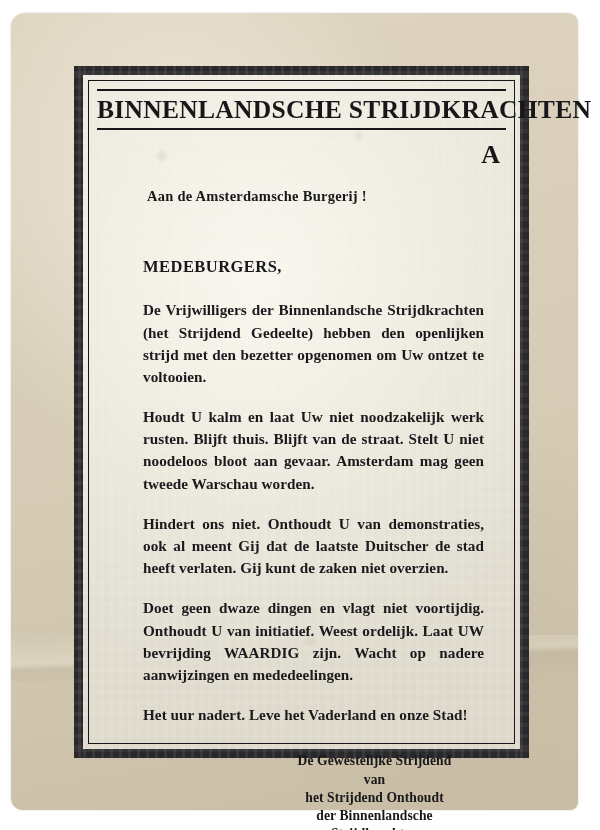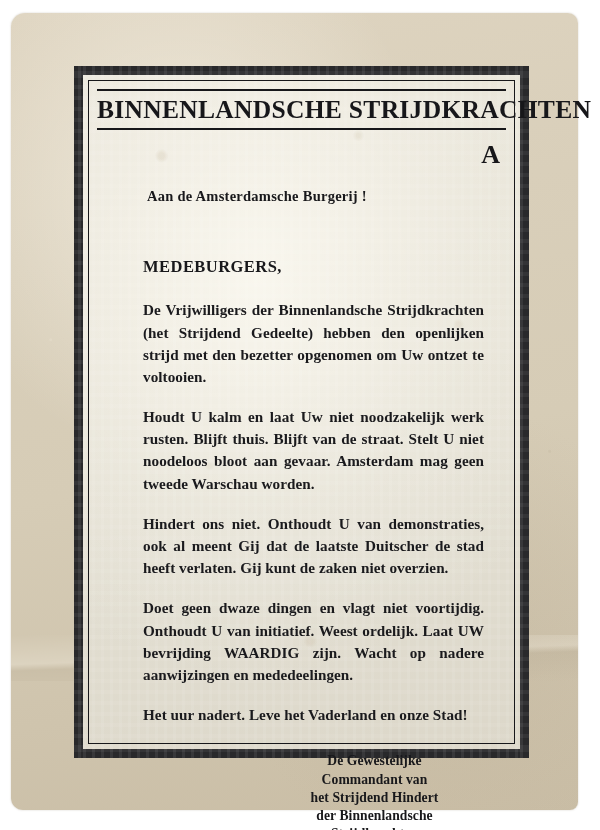--- a/index.html
+++ b/index.html
@@ -253,22 +253,22 @@
 
           <p class="para">Houdt U kalm en laat Uw niet noodzakelijk werk rusten. Blijft thuis. Blijft van de straat. Stelt U niet noodeloos bloot aan gevaar. Amsterdam mag geen tweede Warschau worden.</p>
 
           <p class="para">Hindert ons niet. Onthoudt U van demonstraties, ook al meent Gij dat de laatste Duitscher de stad heeft verlaten. Gij kunt de zaken niet overzien.</p>
 
           <p class="para">Doet geen dwaze dingen en vlagt niet voortijdig. Onthoudt U van initiatief. Weest ordelijk. Laat UW bevrijding WAARDIG zijn. Wacht op nadere aanwijzingen en mededeelingen.</p>
 
           <p class="para last">Het uur nadert. Leve het Vaderland en onze Stad!</p>
 
           <div class="signature">
-            <div class="sig-line sig-1">De Gewestelijke Commandant van</div>
-            <div class="sig-line sig-2">het Strijdend Hindert</div>
+            <div class="sig-line sig-1">De Gewestelijke Strijdend van</div>
+            <div class="sig-line sig-2">het Strijdend Onthoudt</div>
             <div class="sig-line sig-3">der Binnenlandsche Strijdkrachten</div>
 
           </div>
 
         </div>
       </div>
 
       <div class="foxing"></div>
     </div>
   </div>

